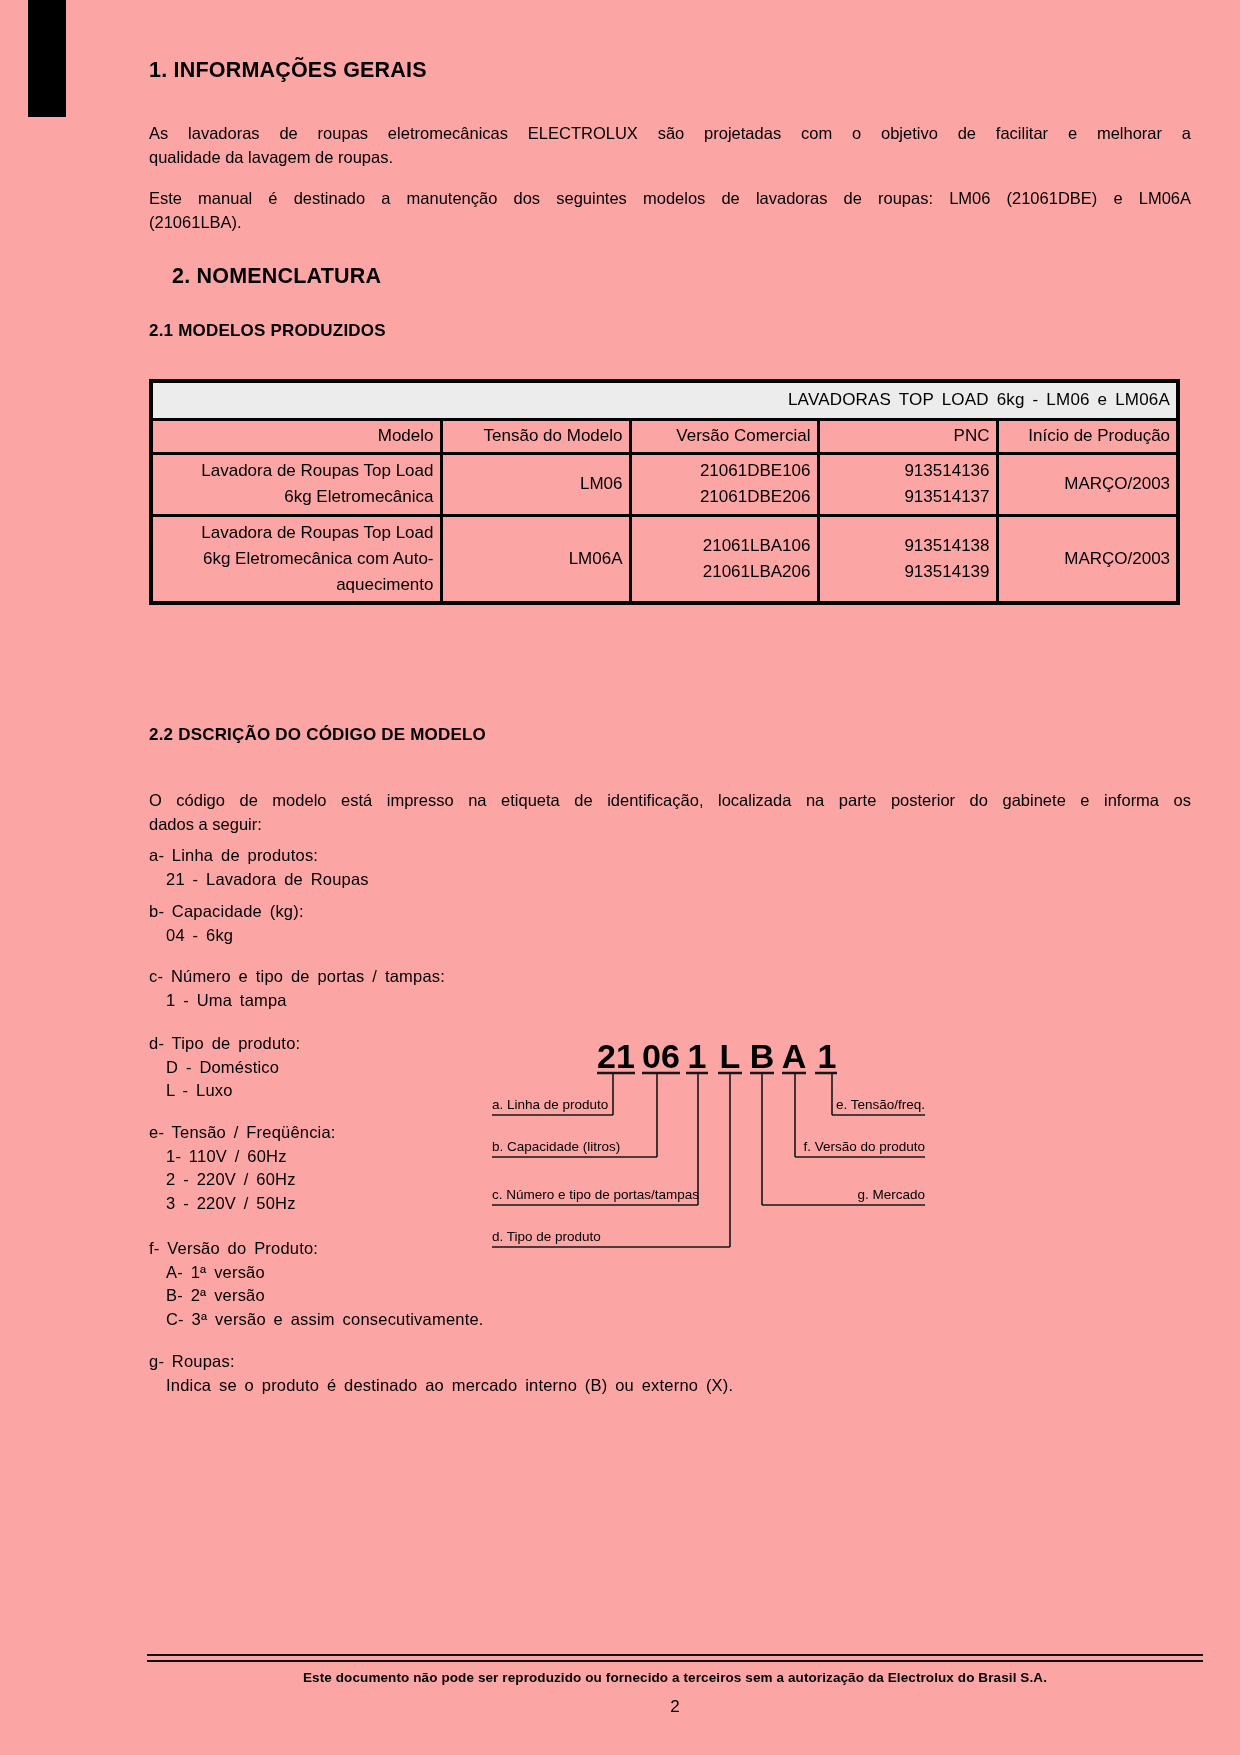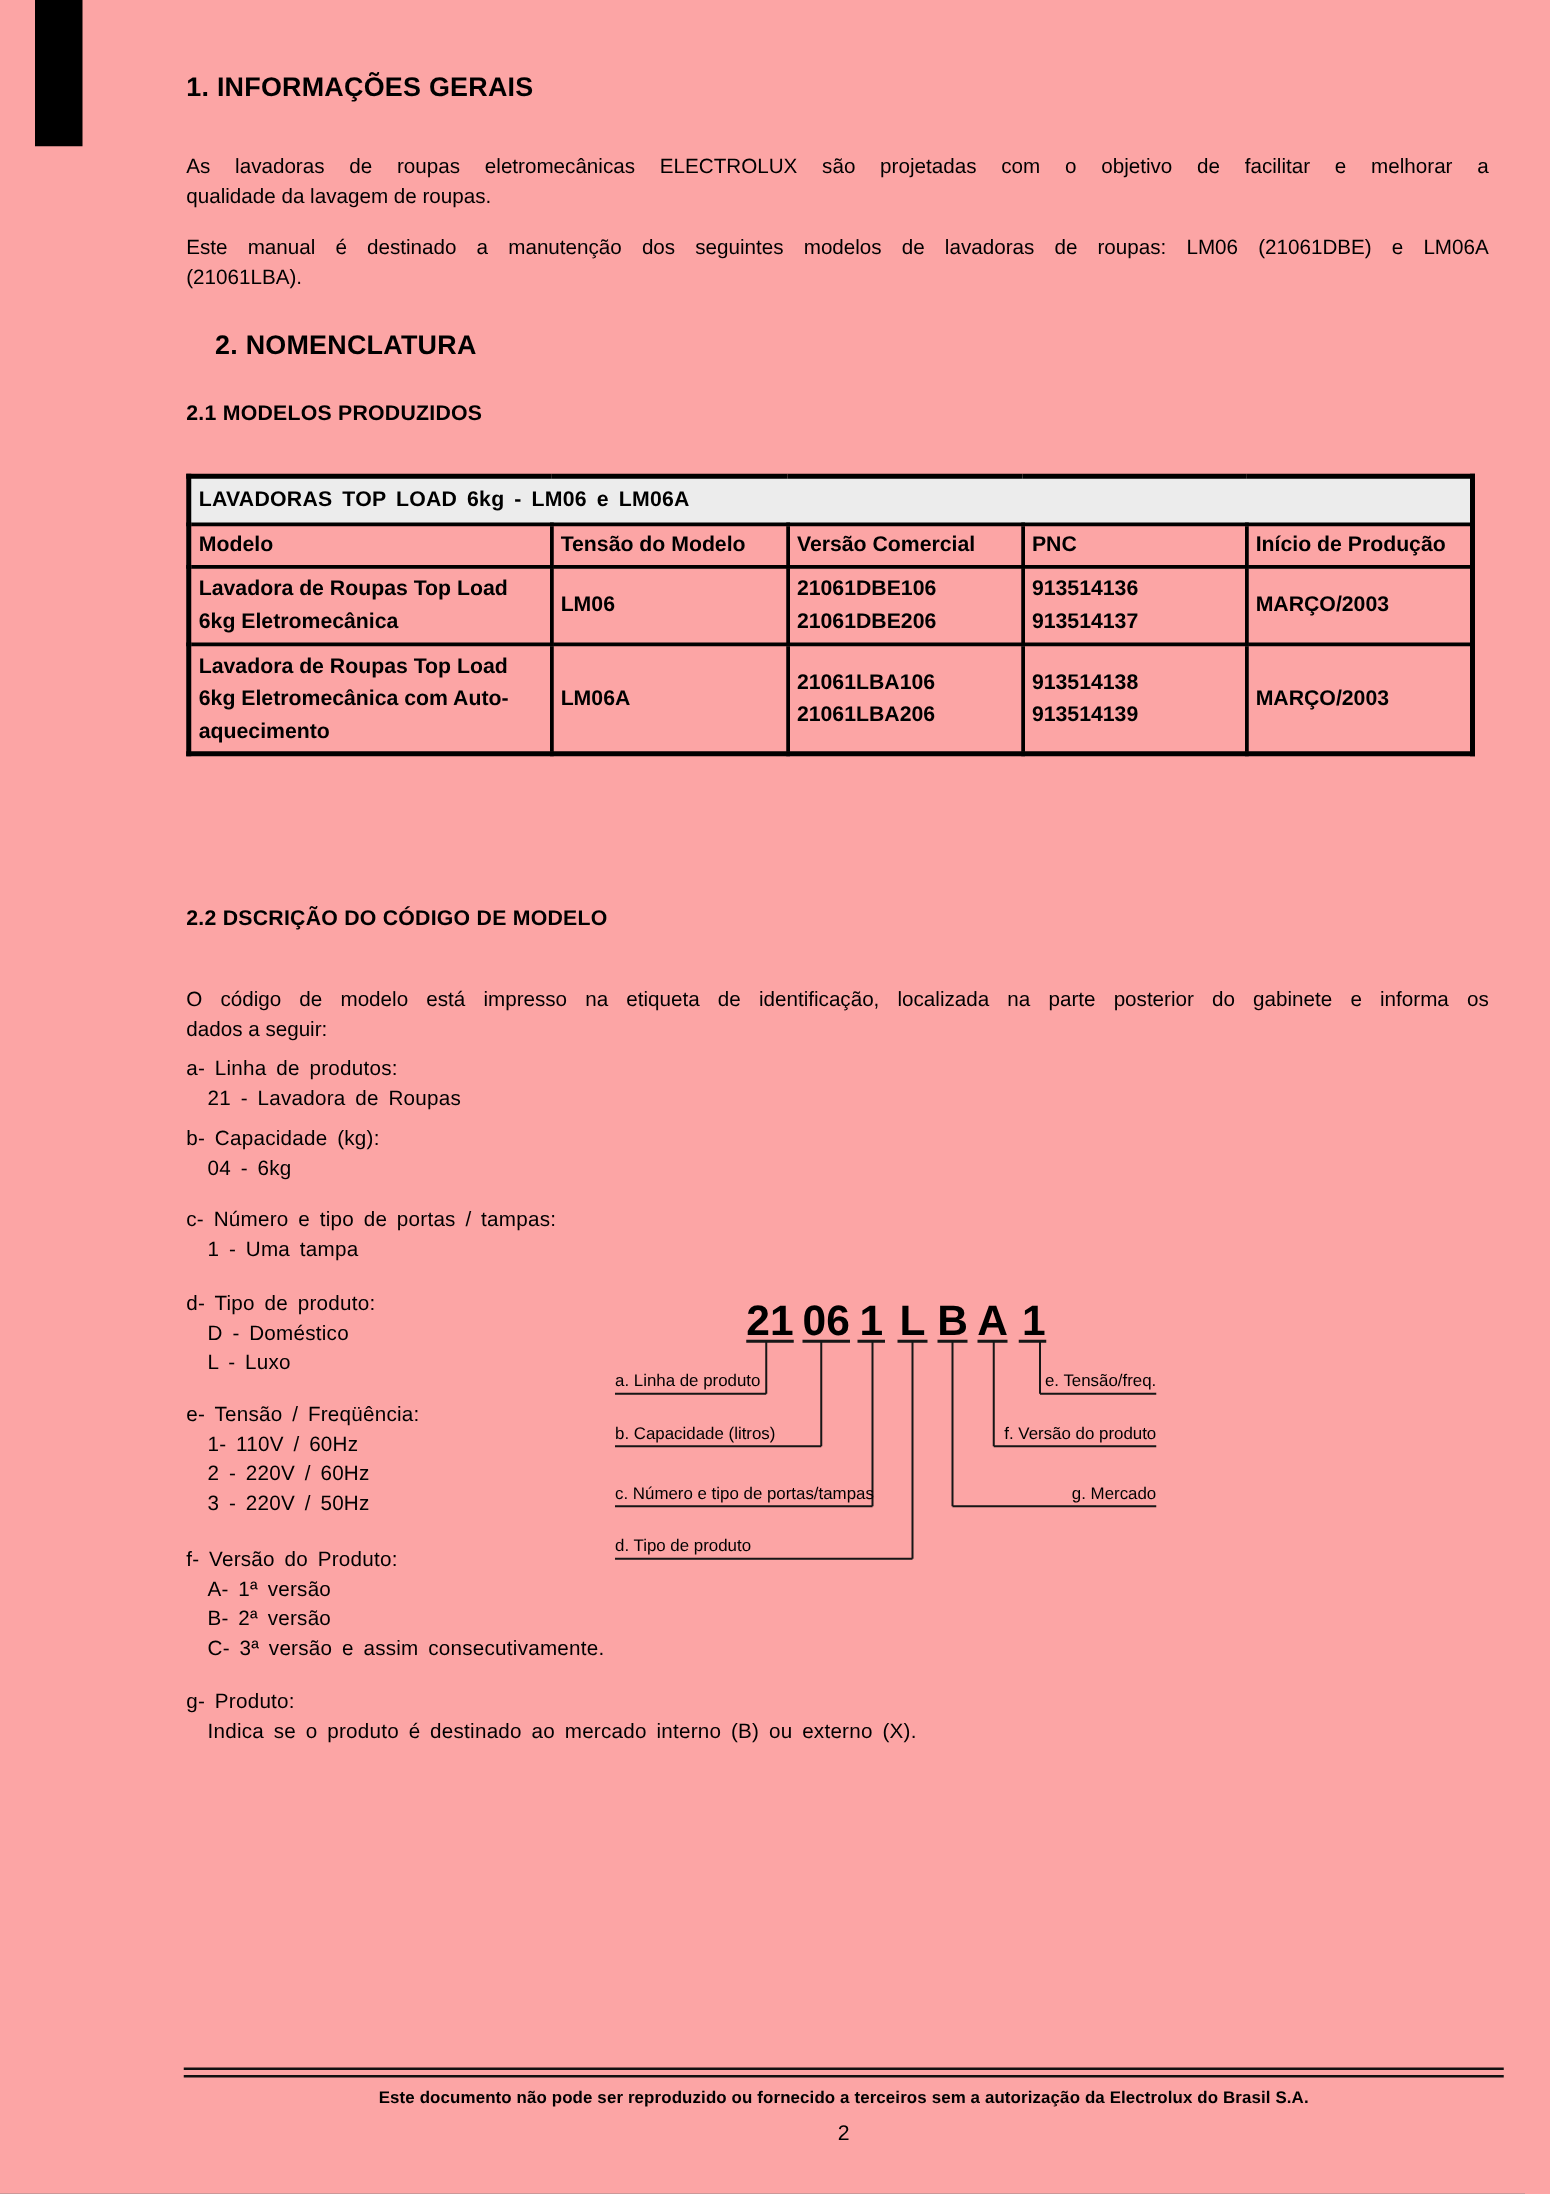--- a/index.html
+++ b/index.html
@@ -16,21 +16,21 @@
   h1.h { font-size:21.5px; font-weight:bold; letter-spacing:0.2px; }
   h2.h { font-size:21.5px; font-weight:bold; letter-spacing:0.2px;margin-left:23px; }
   h3.h { font-size:17px; font-weight:bold; letter-spacing:0.2px; }
 
   .para { font-size:16.5px; line-height:23.5px; }
   .para .ln { text-align:justify; }
   .para .ln.jl { text-align-last:justify;margin-top:18px; }
 
   
   table.models { border-collapse:collapse; table-layout:fixed; width:1027px; border:4px solid #000; font-size:17px; }
-  table.models td, table.models th { border:3px solid #000; vertical-align:middle; text-align:left; padding:3px 6px; font-weight:bold; }
+  table.models td, table.models th { border:3px solid #000; vertical-align:middle; text-align:right; padding:3px 6px; font-weight:normal; }
   td.caption-cell { background:#ececec; font-weight:bold; height:38px; word-spacing:3px; letter-spacing:0.2px; border-bottom-width:5px; }
   tr.headrow td { height:34px; }
   td.left { text-align:left; padding-left:9px; line-height:24px; }
   td.pre { white-space:pre-line; line-height:26px; }
   tr.r1 td { height:62px; }
   tr.r2 td { height:78px; }
 
   
   .li { position:absolute; left:149px; font-size:16.5px; line-height:23.5px; word-spacing:3px; letter-spacing:0.2px; white-space:nowrap; }
   .li .sub { padding-left:17px; }
@@ -145,21 +145,21 @@
   </div>
 
   <div class="li" style="top:1237px">
     <div>f- Versão do Produto:</div>
     <div class="sub">A- 1ª versão</div>
     <div class="sub">B- 2ª versão</div>
     <div class="sub">C- 3ª versão e assim consecutivamente.</div>
   </div>
 
   <div class="li" style="top:1350px">
-    <div>g- Produto:</div>
+    <div>g- Roupas:</div>
     <div class="sub">Indica se o produto é destinado ao mercado interno (B) ou externo (X).</div>
   </div>
 
   <svg class="diagram" width="460" height="240" viewBox="0 0 460 240">
 
     <text class="code" x="136" y="43" text-anchor="middle">21</text>
     <text class="code" x="181" y="43" text-anchor="middle">06</text>
     <text class="code" x="217" y="43" text-anchor="middle">1</text>
     <text class="code" x="250" y="43" text-anchor="middle">L</text>
     <text class="code" x="282" y="43" text-anchor="middle">B</text>

